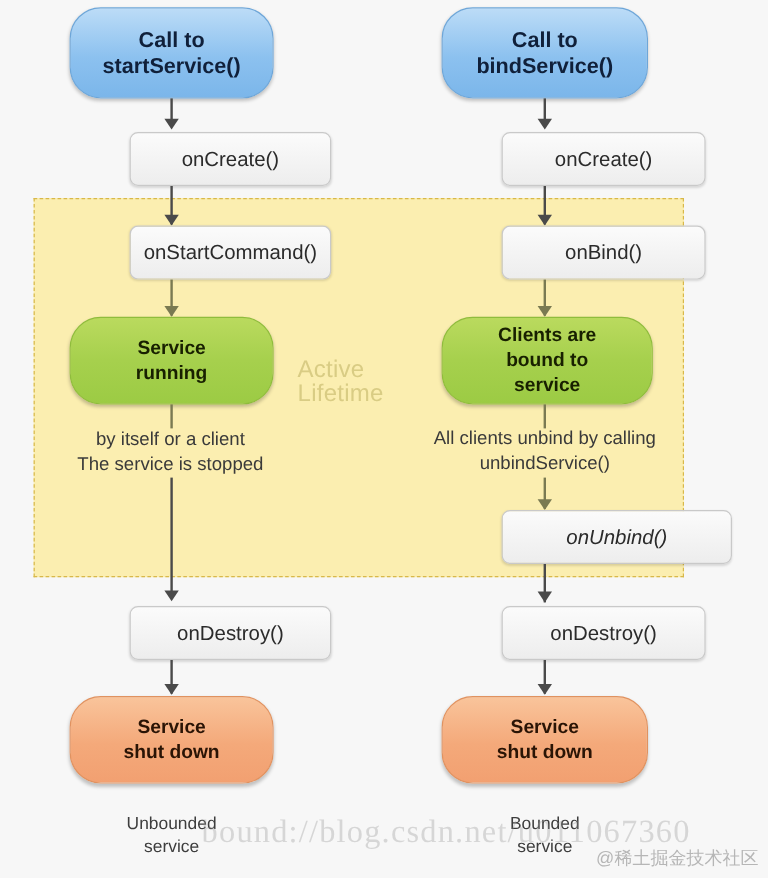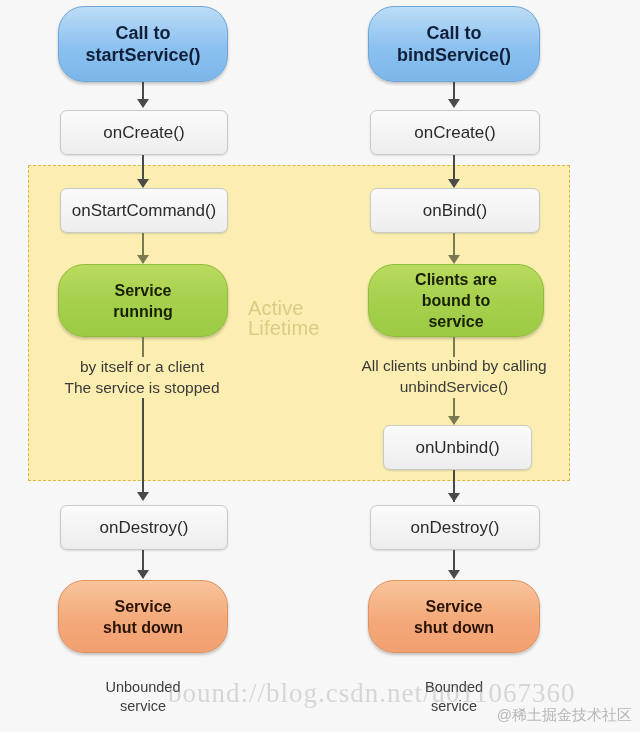--- a/index.html
+++ b/index.html
@@ -55,20 +55,21 @@
   }
 
   
   .box-gray {
     background: linear-gradient(to bottom, #fbfbfb 0%, #ededed 100%);
     border: 1px solid #c9c9c9;
     border-radius: 7px;
     box-shadow: 0 1px 2px rgba(0,0,0,0.13);
     font-size: 17px;
     color: #2b2b2b;
+    margin-left: 48px;
   }
 
   
   .box-blue {
     background: linear-gradient(to bottom, #bcdcf7 0%, #8cc1ef 55%, #7bb6ea 100%);
     border: 1px solid #6ea6d8;
     border-radius: 26px;
     box-shadow: 0 2px 3px rgba(0,0,0,0.22);
     font-size: 18px;
     font-weight: bold;
@@ -257,21 +258,21 @@
   <div class="conn light" style="left:453px; top:337px; height:20px;"></div>
 
   <div class="note" style="left:333px; top:355px; width:242px;">
     <div>All clients unbind by calling</div>
     <div>unbindService()</div>
   </div>
 
   <div class="conn light" style="left:453px; top:398px; height:26px;"></div>
   <div class="arrowhead light" style="left:448px; top:416px;"></div>
 
-  <div class="node box-gray" style="left:383px; top:425px; width:149px; height:45px;">
+  <div class="node box-gray" style="left:370px; top:425px; width:192px; height:45px;font-style:italic;">
     <span>onUnbind()</span>
   </div>
 
   <div class="conn" style="left:453px; top:470px; height:32px;"></div>
   <div class="arrowhead" style="left:448px; top:493px;"></div>
 
   <div class="node box-gray" style="left:370px; top:505px; width:170px; height:45px;">
     <span>onDestroy()</span>
   </div>
 

